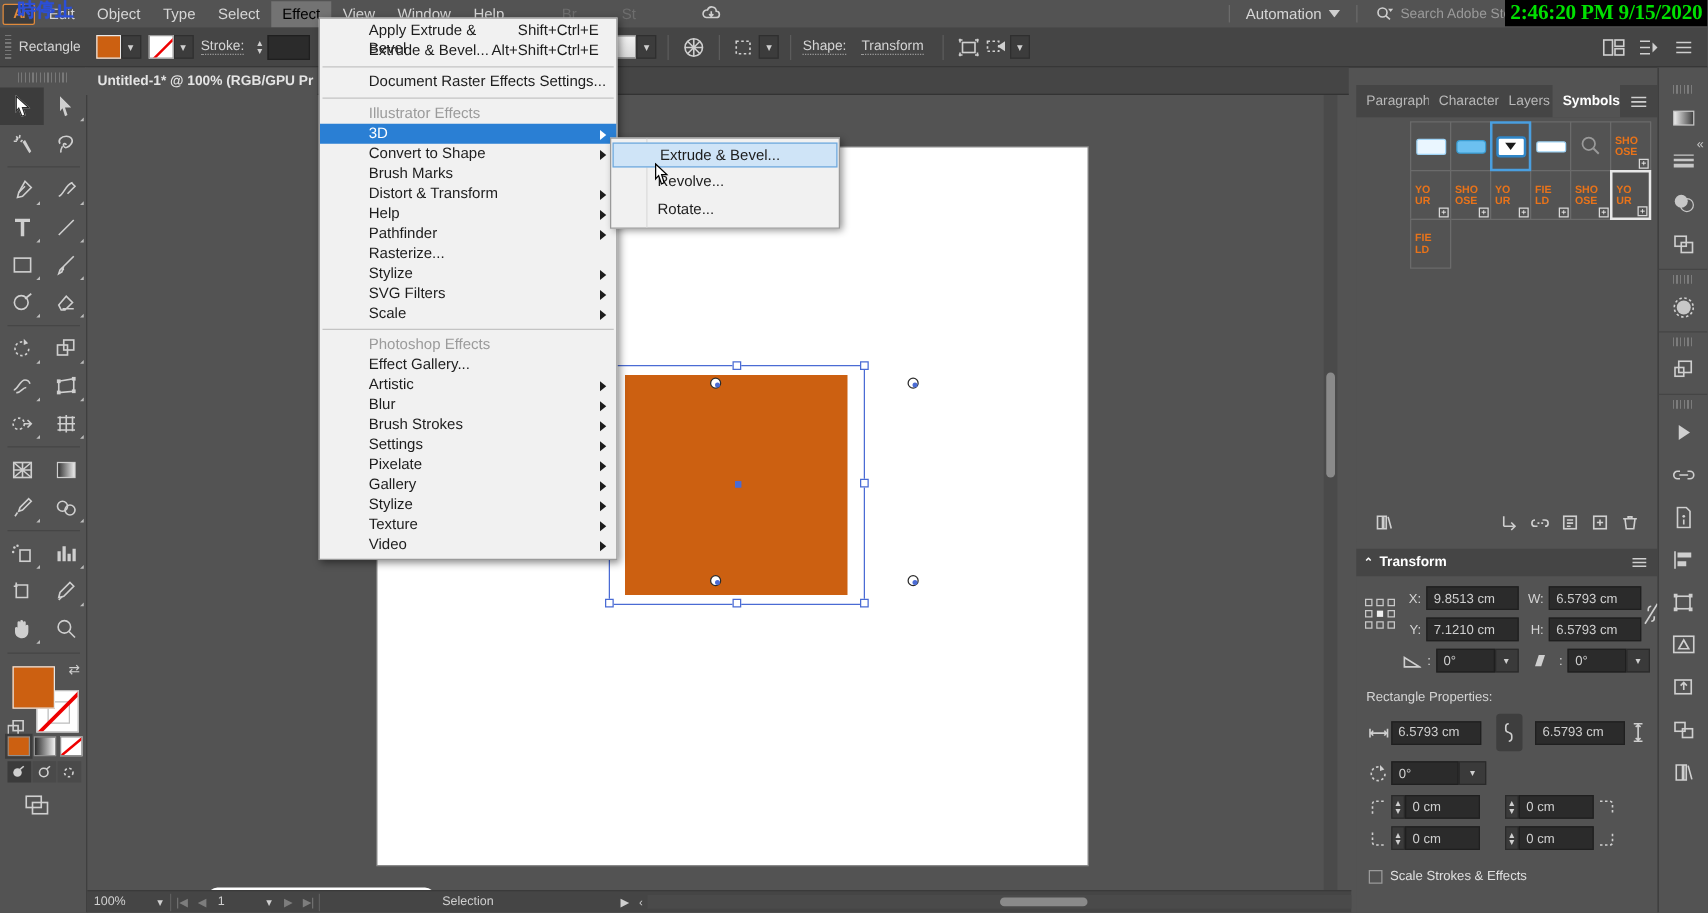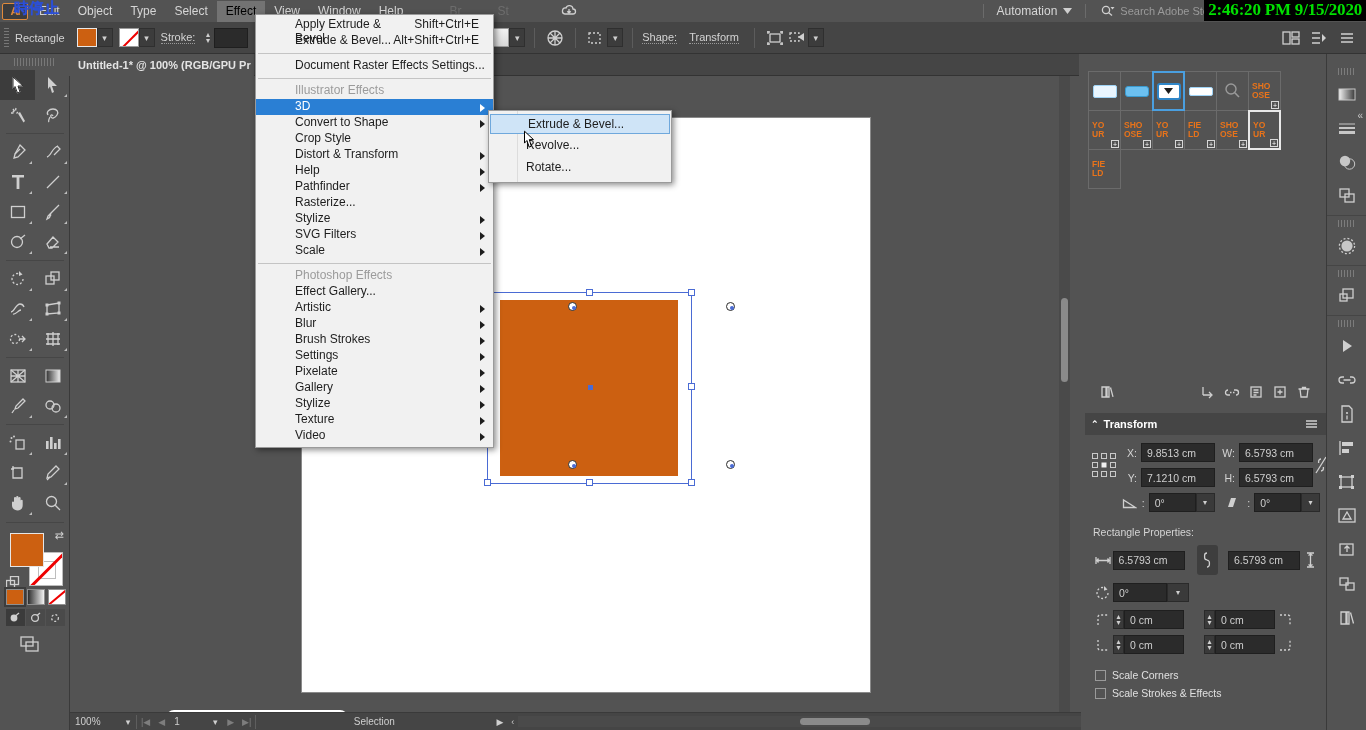--- a/index.html
+++ b/index.html
@@ -186,21 +186,21 @@
     background: #535353;
   }
   .rpanel-tabs { display:flex; height: 26px; background:#454545; align-items:stretch; }
   .rtab {
     display:flex; align-items:center; padding: 0 8px; font-size:11px; color:#b8b8b8;
     max-width: 58px; overflow:hidden; white-space:nowrap;
   }
   .rtab.active { background:#535353; color:#fff; font-weight:bold; }
   .rtab-menu { margin-left:auto; display:flex; align-items:center; padding:0 8px; }
   .symbols-body { background:#535353; padding: 4px; }
-  .sym-grid { display:flex; flex-wrap:wrap; width: 200px; }
+  .sym-grid { display:flex; flex-wrap:wrap; width: 200px; margin-left: 40px; }
   .sym-cell {
     width: 33px; height: 40px; border: 1px solid #6b6b6b; margin: -1px 0 0 -1px;
     background:#535353; position: relative; overflow:hidden;
     display:flex; align-items:center; justify-content:center;
   }
   .sym-cell.sel { border: 2px solid #e8e8e8; z-index:3; }
   .sym-cell.selblue { border: 2px solid #4a9fe0; z-index:3; }
   .sym-txt {
     color:#e8731a; font-weight:bold; font-size:8.5px; line-height:9px;
     text-align:left; width:100%; padding-left:3px;
@@ -717,20 +717,31 @@
     <div class="sb-sep"></div>
     <div class="sb-cell" style="width:236px;justify-content:center;">Selection</div>
     <div class="sb-arrow">▶</div>
     <div class="sb-arrow">‹</div>
     <div class="sb-hscroll">
       <div class="thumb"></div>
     </div>
   </div>
 
   <div class="rpanel">
+    <div class="rpanel-tabs">
+      <div class="rtab">Paragraph</div>
+      <div class="rtab">Character</div>
+      <div class="rtab">Layers</div>
+      <div class="rtab active">Symbols</div>
+      <div class="rtab-menu">
+        <svg width="14" height="11" viewBox="0 0 14 11">
+            <path class="ic" d="M1 2h12M1 5.5h12M1 9h12"></path>
+          </svg>
+      </div>
+    </div>
 
     <div class="symbols-body">
       <div class="sym-grid">
         <div class="sym-cell">
             <div class="sym-bar-lt"></div>
           </div>
         <div class="sym-cell">
             <div class="sym-bar-blue"></div>
           </div>
         <div class="sym-cell selblue">
@@ -969,24 +980,20 @@
           <svg width="14" height="14" viewBox="0 0 14 14">
               <path class="ic" stroke-dasharray="2 2" d="M2 12h8a2 2 0 0 0 2-2V2"></path>
             </svg>
         </div>
       </div>
 
     </div>
 
     <div class="cbrow">
       <div class="cbox"></div>
-      <span>Scale Corners</span>
-    </div>
-    <div class="cbrow">
-      <div class="cbox"></div>
       <span>Scale Strokes &amp; Effects</span>
     </div>
   </div>
 
   <div class="dock">
     <div class="collapse">«</div>
     <div class="dock-grip" style="margin-top:14px;"></div>
     <div class="dock-btn">
       <svg width="20" height="15" viewBox="0 0 20 15">
           <defs>
@@ -1112,21 +1119,21 @@
     </div>
     <div class="dd-item hl">
       <span>3D</span>
       <span class="dd-sub"></span>
     </div>
     <div class="dd-item">
       <span>Convert to Shape</span>
       <span class="dd-sub"></span>
     </div>
     <div class="dd-item">
-      <span>Crop Style</span>
+      <span>Brush Marks</span>
     </div>
     <div class="dd-item">
       <span>Distort &amp; Transform</span>
       <span class="dd-sub"></span>
     </div>
     <div class="dd-item">
       <span>Help</span>
       <span class="dd-sub"></span>
     </div>
     <div class="dd-item">

